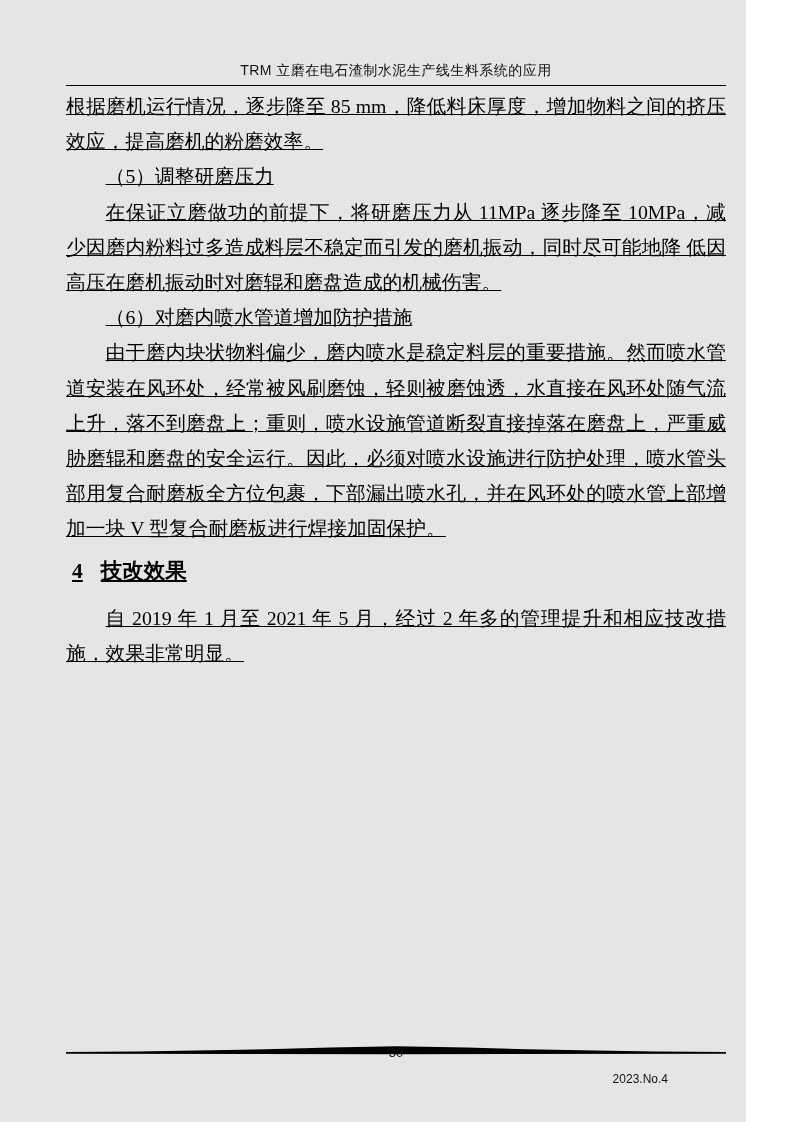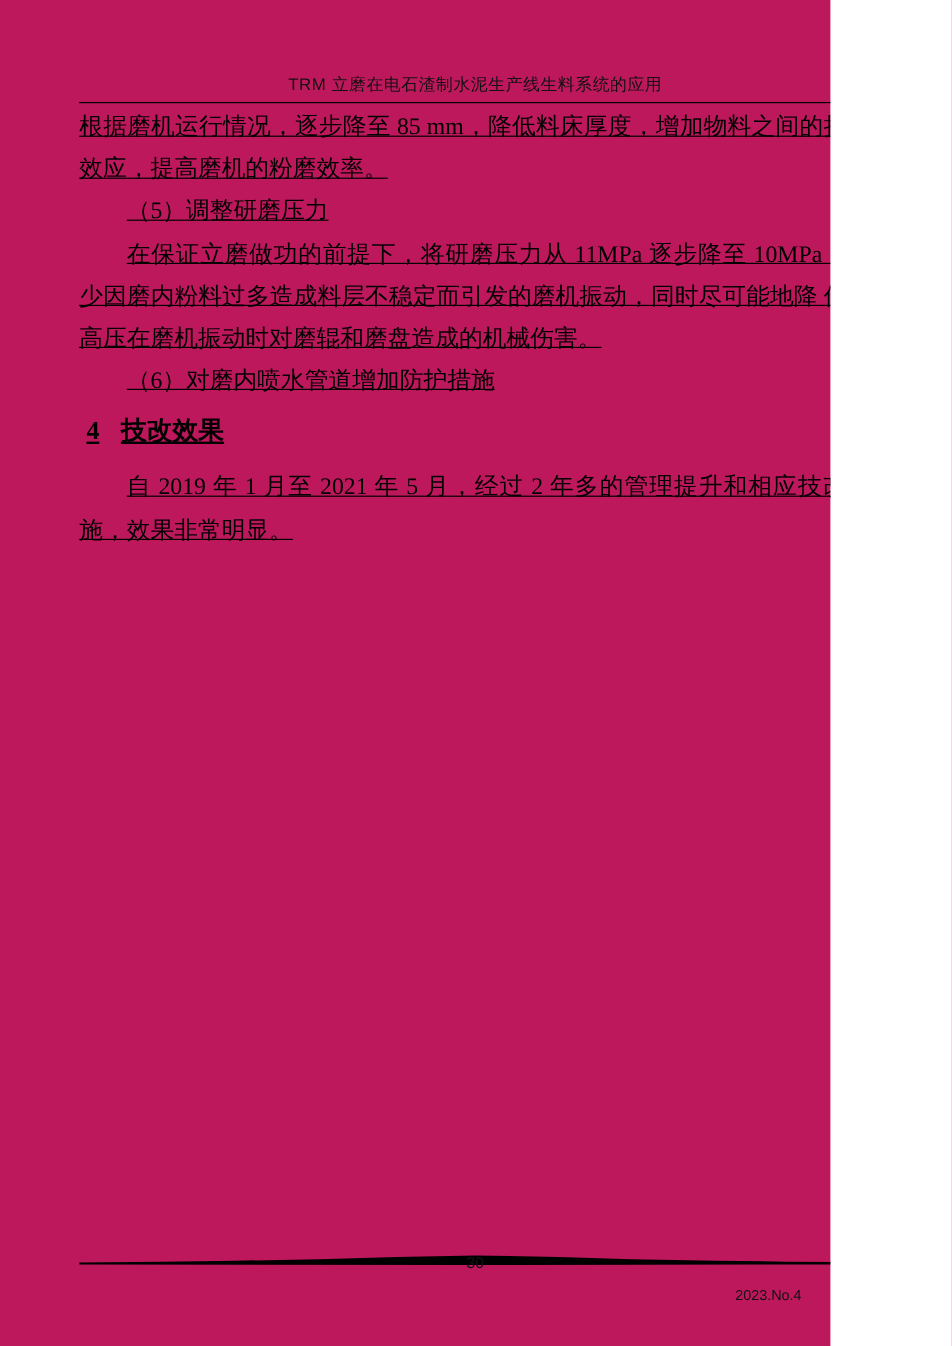--- a/index.html
+++ b/index.html
@@ -2,23 +2,23 @@
 <html><head>
 <meta charset="utf-8">
 <style>
   html, body {
     margin: 0;
     padding: 0;
     background: #ffffff;
   }
   .page {
     position: relative;
-    width: 692px;
+    width: 746px;
     height: 1122px;
-    background: #be185d;
+    background: #e5e5e5;
     color: #000000;
     font-family: "Liberation Serif", "DejaVu Serif", serif;
     overflow: hidden;
   }
   
   .running-header {
     position: absolute;
     top: 60px;
     left: 66px;
     width: 660px;
@@ -115,20 +115,21 @@
 
   <div class="running-header">TRM 立磨在电石渣制水泥生产线生料系统的应用</div>
 
   <div class="header-rule"></div>
 
   <div class="body-text">
     <p class="para noindent">根据磨机运行情况，逐步降至 85 mm，降低料床厚度，增加物料之间的挤压效应，提高磨机的粉磨效率。</p>
     <p class="para">（5）调整研磨压力</p>
     <p class="para">在保证立磨做功的前提下，将研磨压力从 11MPa 逐步降至 10MPa，减少因磨内粉料过多造成料层不稳定而引发的磨机振动，同时尽可能地降 低因高压在磨机振动时对磨辊和磨盘造成的机械伤害。</p>
     <p class="para">（6）对磨内喷水管道增加防护措施</p>
+    <p class="para">由于磨内块状物料偏少，磨内喷水是稳定料层的重要措施。然而喷水管道安装在风环处，经常被风刷磨蚀，轻则被磨蚀透，水直接在风环处随气流上升，落不到磨盘上；重则，喷水设施管道断裂直接掉落在磨盘上，严重威胁磨辊和磨盘的安全运行。因此，必须对喷水设施进行防护处理，喷水管头部用复合耐磨板全方位包裹，下部漏出喷水孔，并在风环处的喷水管上部增加一块 V 型复合耐磨板进行焊接加固保护。</p>
 
     <h2 class="section-heading">
       <span class="heading-num">4</span><span>技改效果</span>
     </h2>
 
     <p class="para">自 2019 年 1 月至 2021 年 5 月，经过 2 年多的管理提升和相应技改措施，效果非常明显。</p>
   </div>
 
   <div class="footer-rule">
     <svg viewBox="0 0 660 10" preserveAspectRatio="none" aria-hidden="true">

